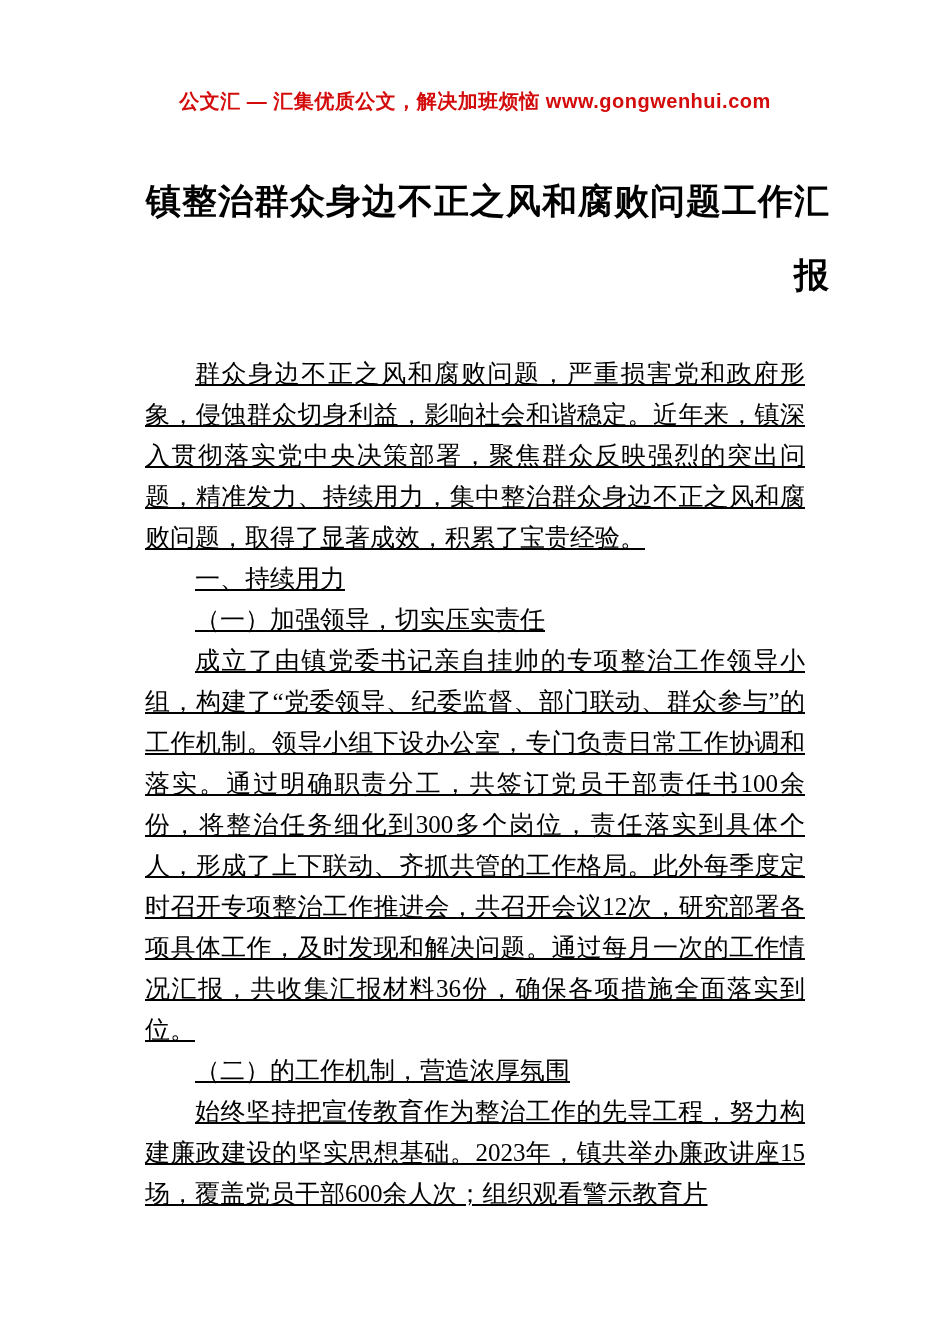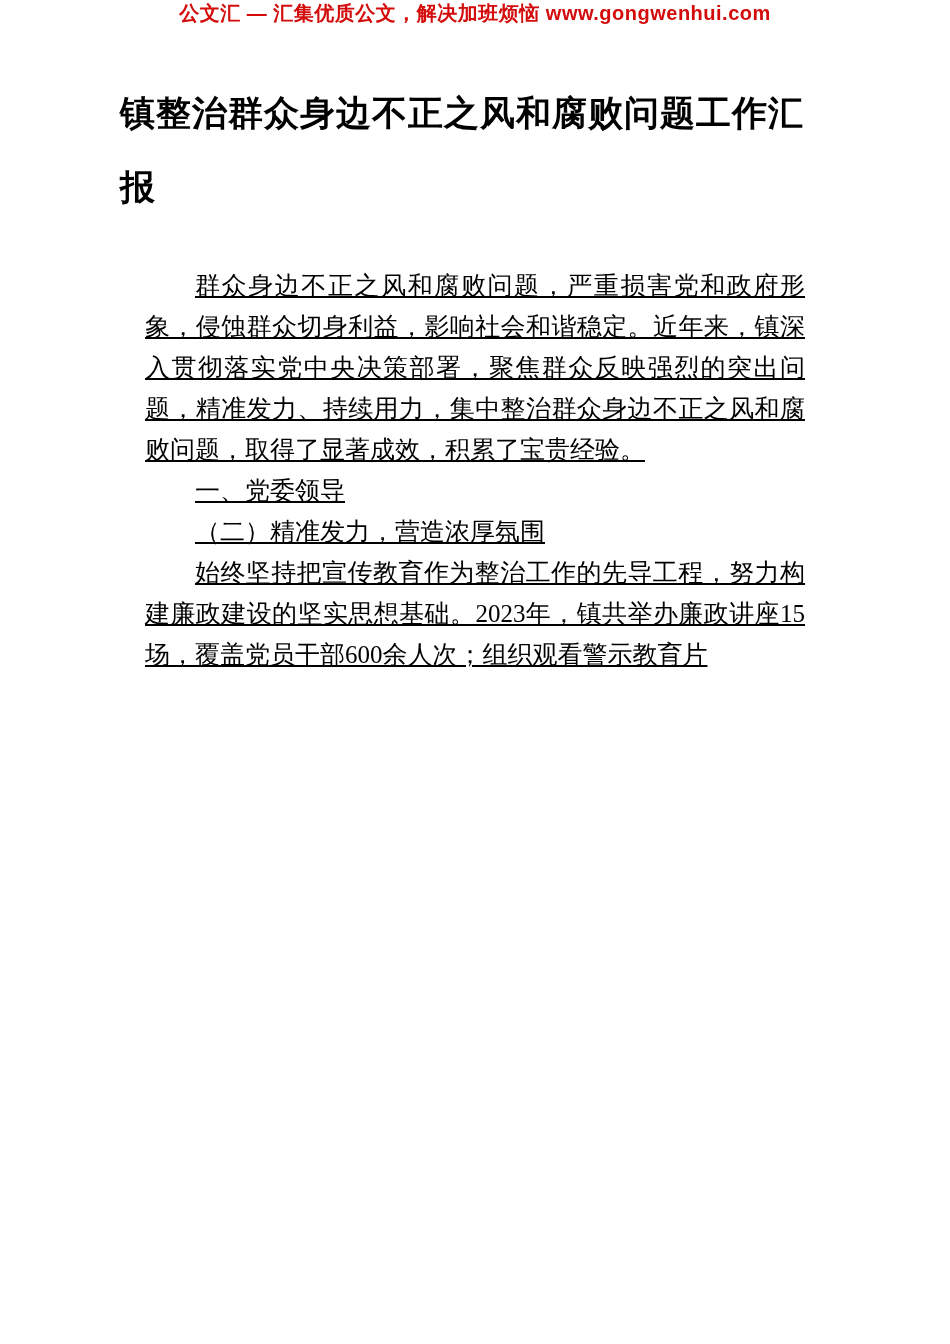--- a/index.html
+++ b/index.html
@@ -10,30 +10,31 @@
     position: relative;
     width: 950px;
     height: 1344px;
     background: #ffffff;
     overflow: hidden;
     font-family: "Liberation Serif", "DejaVu Serif", serif;
     color: #000000;
   }
 
   .site-header {
+    margin-top: 88px;
     text-align: center;
     font-size: 20px;
     font-weight: bold;
     letter-spacing: 0.5px;
     font-family: "Liberation Sans", "DejaVu Sans", sans-serif;
   }
 
   .doc-title {
     margin: 50px 120px 0 120px;
-    text-align: left;
+    text-align: right;
     font-size: 35px;
     font-weight: bold;
     line-height: 74px;
     letter-spacing: 1px;
   }
 
   .doc-body {
     margin: 40px 145px 0 145px;
     font-size: 25px;
     line-height: 41px;
@@ -50,18 +51,20 @@
 <body>
 
 <div class="page">
 
   <div class="site-header" style="color: rgb(211, 11, 11);">公文汇 — 汇集优质公文，解决加班烦恼 www.gongwenhui.com</div>
 
   <h1 class="doc-title">镇整治群众身边不正之风和腐败问题工作汇报</h1>
 
   <div class="doc-body">
     <p class="para">群众身边不正之风和腐败问题，严重损害党和政府形象，侵蚀群众切身利益，影响社会和谐稳定。近年来，镇深入贯彻落实党中央决策部署，聚焦群众反映强烈的突出问题，精准发力、持续用力，集中整治群众身边不正之风和腐败问题，取得了显著成效，积累了宝贵经验。</p>
-    <p class="para">一、党委领导</p>
-    <p class="para">（二）精准发力，营造浓厚氛围</p>
+    <p class="para">一、持续用力</p>
+    <p class="para">（一）加强领导，切实压实责任</p>
+    <p class="para">成立了由镇党委书记亲自挂帅的专项整治工作领导小组，构建了“党委领导、纪委监督、部门联动、群众参与”的工作机制。领导小组下设办公室，专门负责日常工作协调和落实。通过明确职责分工，共签订党员干部责任书100余份，将整治任务细化到300多个岗位，责任落实到具体个人，形成了上下联动、齐抓共管的工作格局。此外每季度定时召开专项整治工作推进会，共召开会议12次，研究部署各项具体工作，及时发现和解决问题。通过每月一次的工作情况汇报，共收集汇报材料36份，确保各项措施全面落实到位。</p>
+    <p class="para">（二）的工作机制，营造浓厚氛围</p>
     <p class="para">始终坚持把宣传教育作为整治工作的先导工程，努力构建廉政建设的坚实思想基础。2023年，镇共举办廉政讲座15场，覆盖党员干部600余人次；组织观看警示教育片</p>
   </div>
 
 </div>
 
 </body></html>

